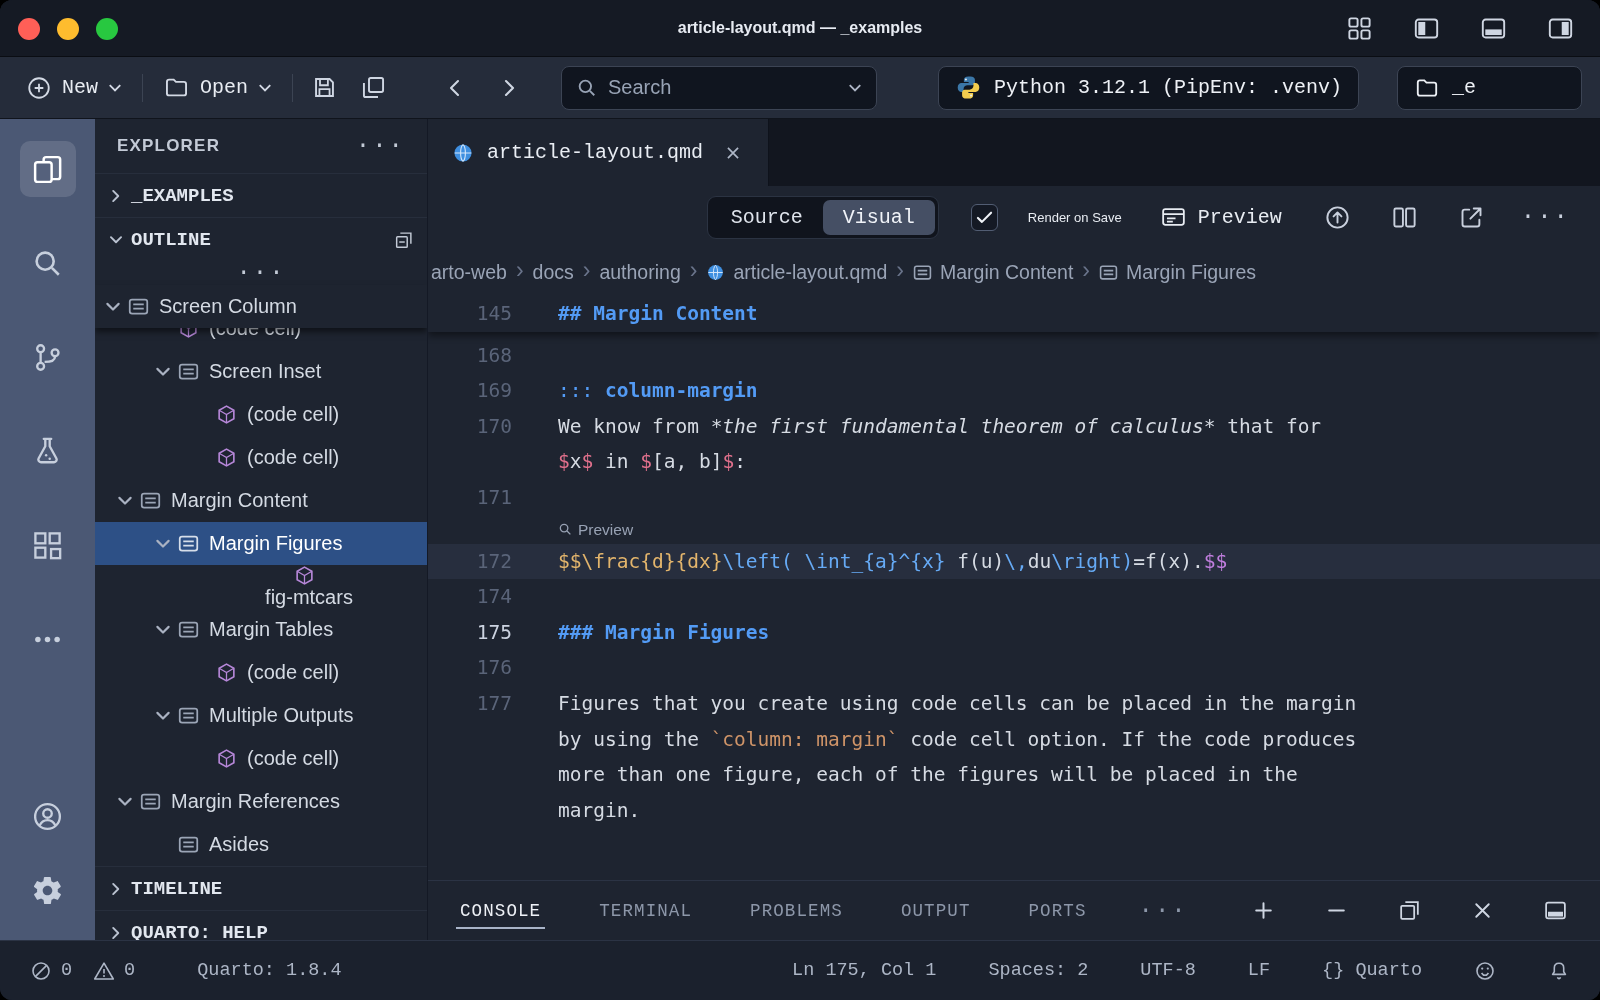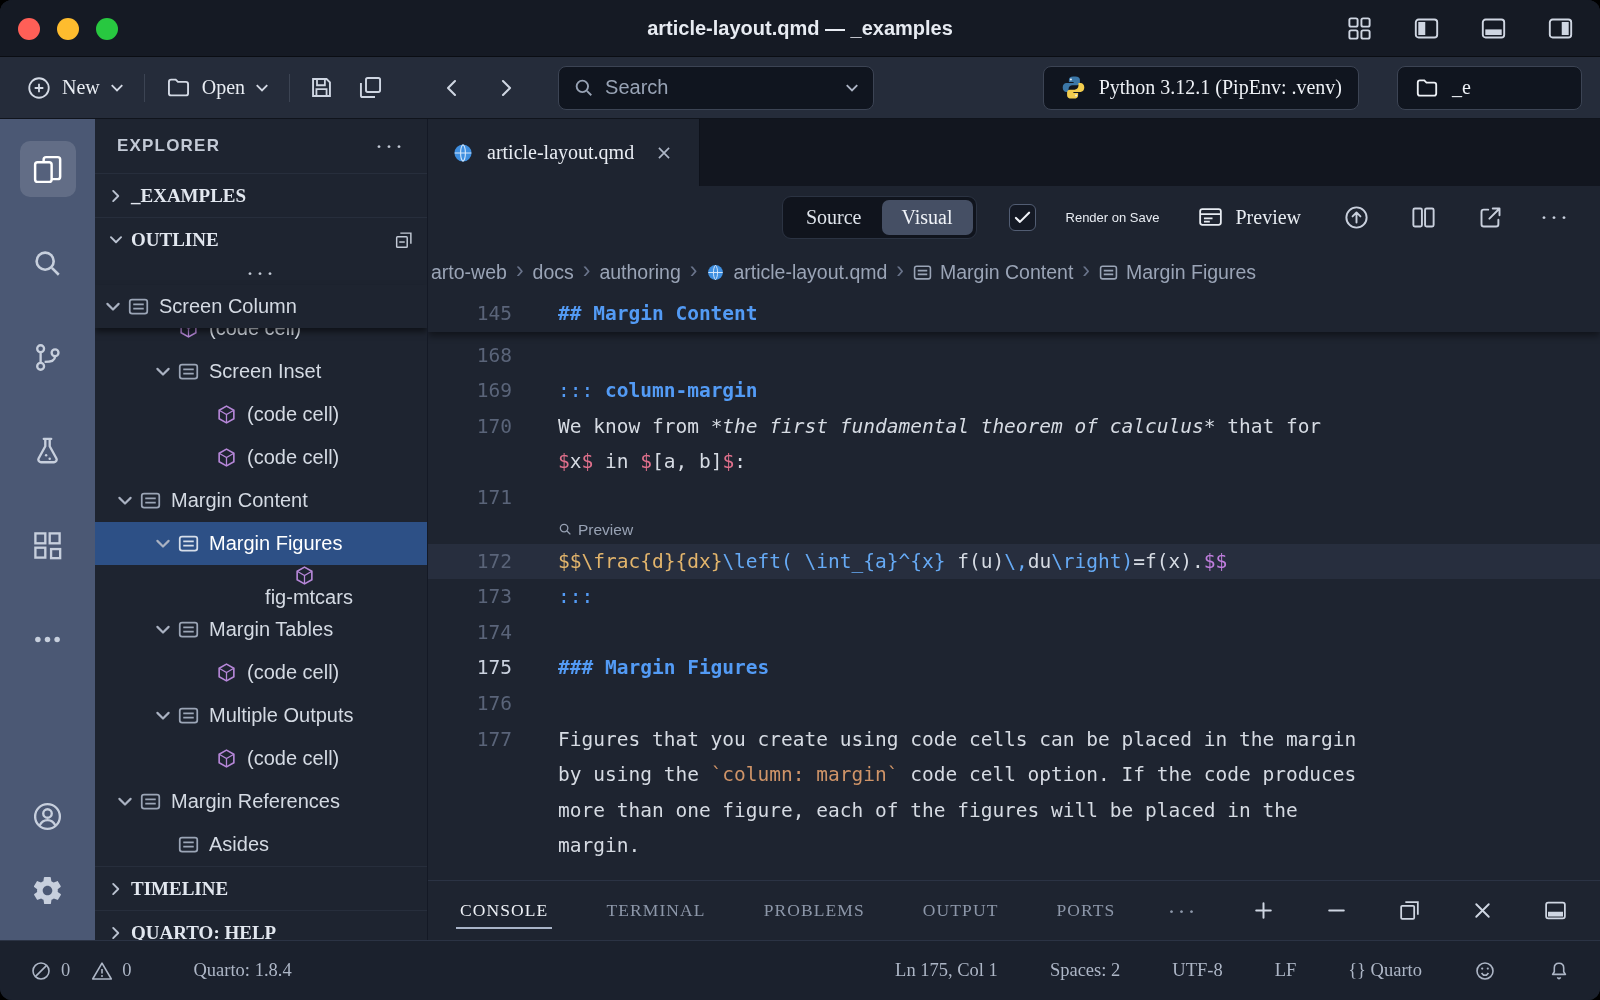--- a/index.html
+++ b/index.html
@@ -1,28 +1,28 @@
 <!DOCTYPE html>
 <html><head>
 <meta charset="utf-8">
 <style>
   html,body{margin:0;padding:0;overflow:hidden;background:#000;}
   body{width:1600px;height:1000px;font-family:"Liberation Sans","DejaVu Sans",sans-serif;}
   *{box-sizing:border-box;}
   svg{display:block;}
-  button{font-family:Liberation Serif, serif;cursor:pointer;}
+  button{font-family:Liberation Mono, monospace;cursor:pointer;}
 
   .app{width:1600px;height:1000px;border-radius:12px;overflow:hidden;display:flex;flex-direction:column;background:#1e2430;}
 
   
   .titlebar{height:57px;flex:none;background:#151a24;position:relative;display:flex;align-items:center;justify-content:center;border-bottom:1px solid #0a0d13;}
   .traffic{position:absolute;left:18px;top:0;height:57px;display:flex;align-items:center;gap:17px;}
   .tl{width:22px;height:22px;border-radius:50%;display:inline-block;}
   .tl.red{background:#ff5f57;}.tl.yellow{background:#febc2e;}.tl.green{background:#28c840;}
-  .wtitle{color:#e7ebf2;font-size:20px;font-weight:600;}
+  .wtitle{color:#e7ebf2;font-size:16px;font-weight:600;}
   .titlebar-actions{position:absolute;right:20px;top:0;height:57px;display:flex;align-items:center;gap:28px;color:#c9d0dc;}
   .titlebar-actions svg{width:30px;height:26px;}
 
   
   .toolbar{height:62px;flex:none;background:#252c3a;display:flex;align-items:center;padding:0 18px;border-bottom:1px solid #10141c;color:#e8ecf2;}
   .tb-btn{display:flex;align-items:center;gap:10px;background:none;border:none;color:#e8ecf2;font-size:20px;padding:6px 8px;}
   .tb-btn svg{color:#d3d9e4;}
   .caret{width:14px;height:10px;color:#aeb6c6;}
   .vsep{width:1px;height:28px;background:#3c4453;margin:0 12px;flex:none;}
   .icon-btn{background:none;border:none;color:#cfd6e2;padding:6px;display:flex;align-items:center;}
@@ -652,24 +652,20 @@
                   <path d="M9.6 9.6l3.6 3.6" stroke="currentColor" stroke-width="1.4"></path>
                 </svg>
                 <span>Preview</span>
               </span>
             </div>
             <div class="crow hl">
               <span class="gut">172</span>
               <span class="ctext"><span class="tok-m">$$</span><span class="tok-m">\frac</span><span class="tok-m">{d}{dx}</span><span class="tok-k">\left( </span><span class="tok-k">\int_{a}^{x}</span><span class="tok-d"> f(u)</span><span class="tok-k">\,</span><span class="tok-d">du</span><span class="tok-k">\right)</span><span class="tok-d">=f(x).</span><span class="tok-p">$$</span></span>
             </div>
             <div class="crow">
-              <span class="gut">173</span>
-              <span class="ctext"><span class="tok-f">:::</span></span>
-            </div>
-            <div class="crow">
               <span class="gut">174</span>
               <span class="ctext"></span>
             </div>
             <div class="crow">
               <span class="gut cur">175</span>
               <span class="ctext"><span class="tok-h">### Margin Figures</span></span>
             </div>
             <div class="crow">
               <span class="gut">176</span>
               <span class="ctext"></span>

